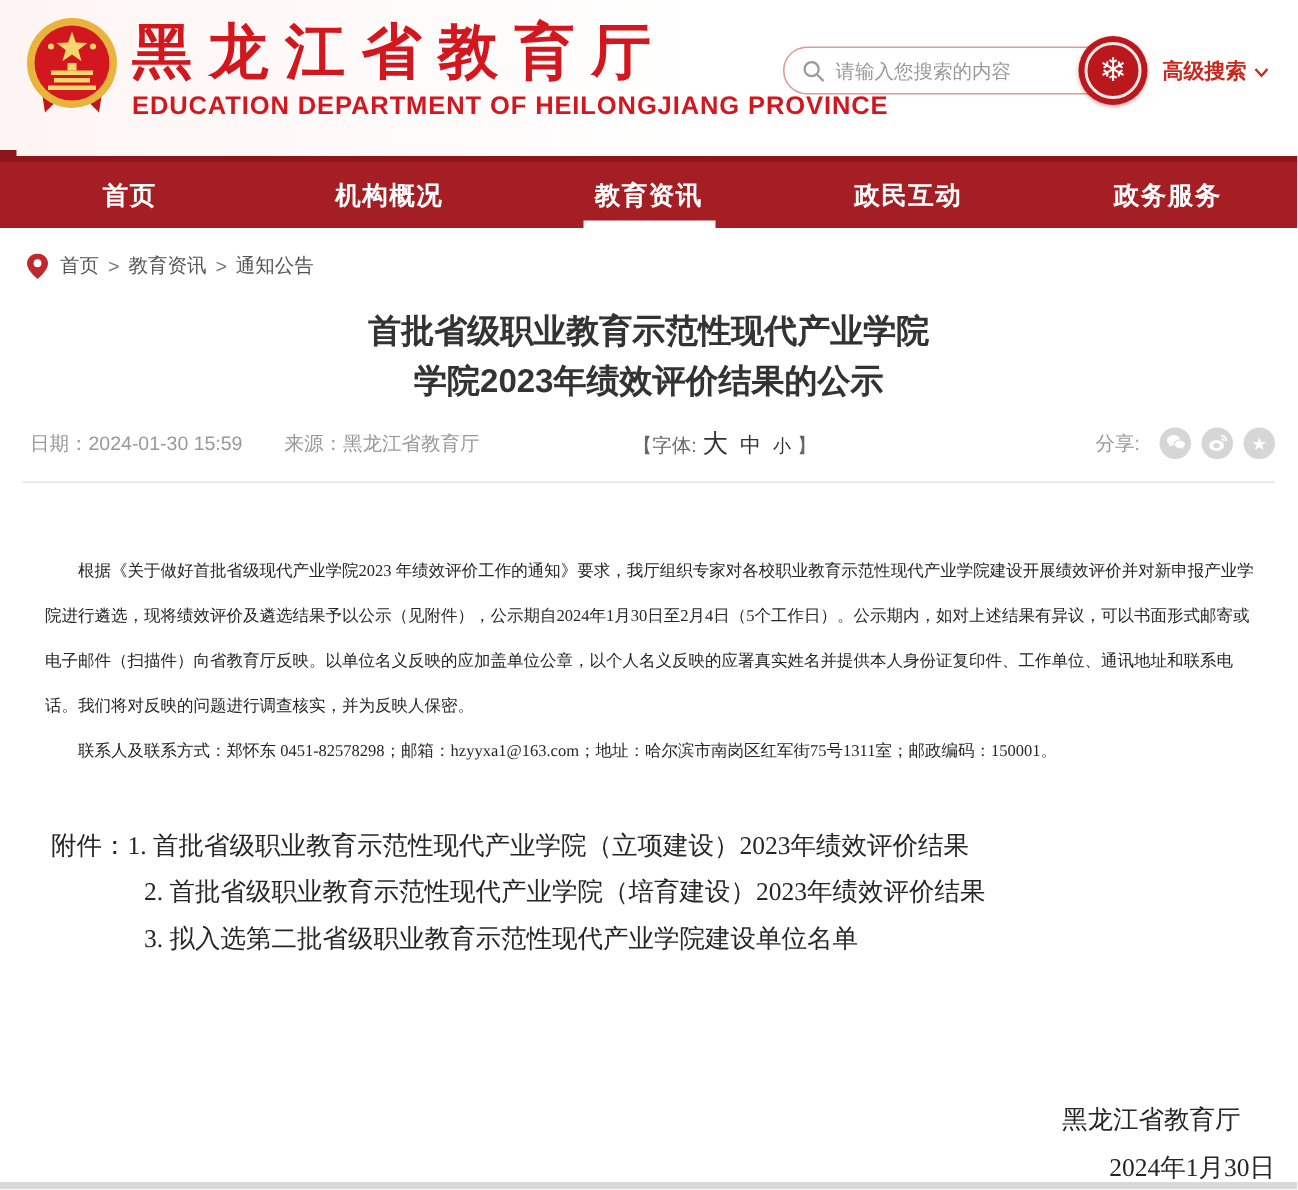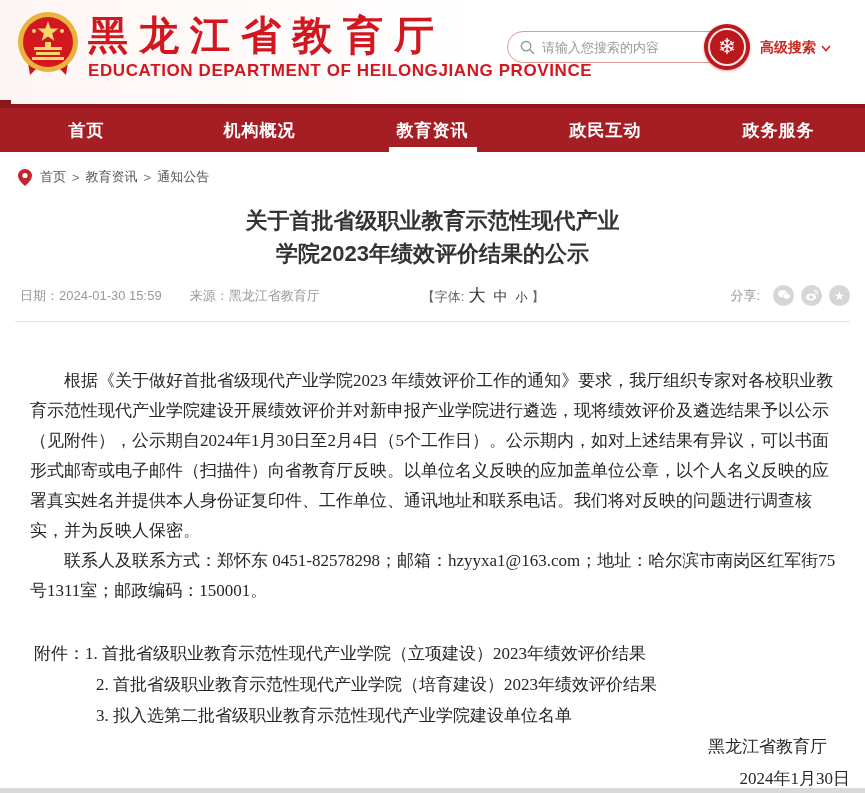--- a/index.html
+++ b/index.html
@@ -7,21 +7,21 @@
   body { font-family:"Liberation Sans","DejaVu Sans",sans-serif; background:#fff; }
   .page { position:relative; width:865px; height:793px; background:#fff; overflow:hidden; }
 
   
   .header { position:relative; height:104px; background:linear-gradient(90deg,#fdf5f3 0%,#ffffff 55%); }
   .logo-wrap { position:absolute; left:16px; top:9px; width:64px; height:70px; }
   .brand { position:absolute; left:88px; top:12px; }
   .brand-cn { font-size:40px; font-weight:bold; color:#d2171f; letter-spacing:11px; line-height:46px; white-space:nowrap; }
   .brand-en { font-size:17px; font-weight:bold; color:#d2171f; letter-spacing:0.6px; margin-top:3px; white-space:nowrap; }
 
-  .search-area { position:absolute; left:502px; top:0; right:0; height:104px; }
+  .search-area { position:absolute; left:517px; top:0; right:0; height:104px; }
   .search-pill { position:absolute; left:5px; top:31px; width:228px; height:32px; border:1px solid #dd9a96; border-radius:16px; background:#fff; display:flex; align-items:center; padding-left:12px; }
   .search-pill input { border:none; outline:none; font-size:13px; color:#333; width:160px; margin-left:7px; background:transparent; }
   .search-pill input::placeholder { color:#9a9a9a; }
   .snow-btn { position:absolute; left:202px; top:24px; width:46px; height:46px; border-radius:50%; background:#bb181d; display:flex; align-items:center; justify-content:center; cursor:pointer; box-shadow:0 1px 3px rgba(150,20,20,.4); }
   .snow-inner { width:38px; height:38px; border-radius:50%; border:2px solid rgba(255,255,255,.9); display:flex; align-items:center; justify-content:center; color:#fff; font-size:22px; line-height:1; }
   .adv-search { position:absolute; left:258px; top:39px; display:flex; align-items:center; color:#c8281f; font-size:14px; font-weight:bold; cursor:pointer; white-space:nowrap; }
   .adv-search svg { margin-left:5px; }
 
   
   .nav { position:relative; height:48px; background:#a51e23; border-top:4px solid #8c161b; display:flex; }
@@ -43,21 +43,21 @@
   .meta-date { margin-right:28px; }
   .font-block { margin-left:auto; margin-right:150px; display:flex; align-items:baseline; color:#666; white-space:nowrap; }
   .font-size-opt { color:#333; margin:0 4px; cursor:pointer; }
   .fs-big { font-size:17px; } .fs-mid { font-size:14px; } .fs-small { font-size:12px; }
   .share-block { display:flex; align-items:center; white-space:nowrap; }
   .share-icons { display:flex; margin-left:6px; }
   .share-circle { width:21px; height:21px; border-radius:50%; background:#d6d6d6; color:#fff; display:flex; align-items:center; justify-content:center; margin-left:7px; font-size:12px; cursor:pointer; }
 
   .divider { border:none; border-top:1px solid #e4e4e4; margin:14px 15px 0 15px; }
 
-  .article-body { font-family:"Liberation Serif","DejaVu Serif",serif; color:#262626; font-size:17px; line-height:30px; padding:0 26px 0 30px; margin-top:44px; }
+  .article-body { font-family:"Liberation Serif","DejaVu Serif",serif; color:#262626; font-size:11px; line-height:30px; padding:0 26px 0 30px; margin-top:44px; }
   .article-body p { text-indent:2em; }
   .para2 { margin-top:0; }
 
   .attachments { margin-top:32px; padding-left:34px; font-family:"Liberation Serif","DejaVu Serif",serif; color:#262626; font-size:17px; line-height:31px; }
   .attach-first { display:flex; }
   .attach-label { white-space:nowrap; }
   .attach-item { cursor:pointer; }
   .attach-rest { margin-left:62px; }
 
   .signature { position:absolute; left:0; right:0; top:732px; font-family:"Liberation Serif","DejaVu Serif",serif; color:#262626; font-size:17px; line-height:30px; text-align:right; }
@@ -129,21 +129,21 @@
       </svg>
     </span>
     <span class="crumb">首页</span>
     <span class="sep">&gt;</span>
     <span class="crumb">教育资讯</span>
     <span class="sep">&gt;</span>
     <span class="crumb">通知公告</span>
   </div>
 
   <div class="article-title">
-    <div>关于首批省级职业教育示范性现代产业</div>
+    <div>首批省级职业教育示范性现代产业学院</div>
     <div>学院2023年绩效评价结果的公示</div>
   </div>
 
   <div class="meta-row">
     <div class="meta-left">
       <span class="meta-date">
         <span>日期：</span><span>2024-01-30 15:59</span>
       </span>
       <span>
         <span>来源：</span><span>黑龙江省教育厅</span>

